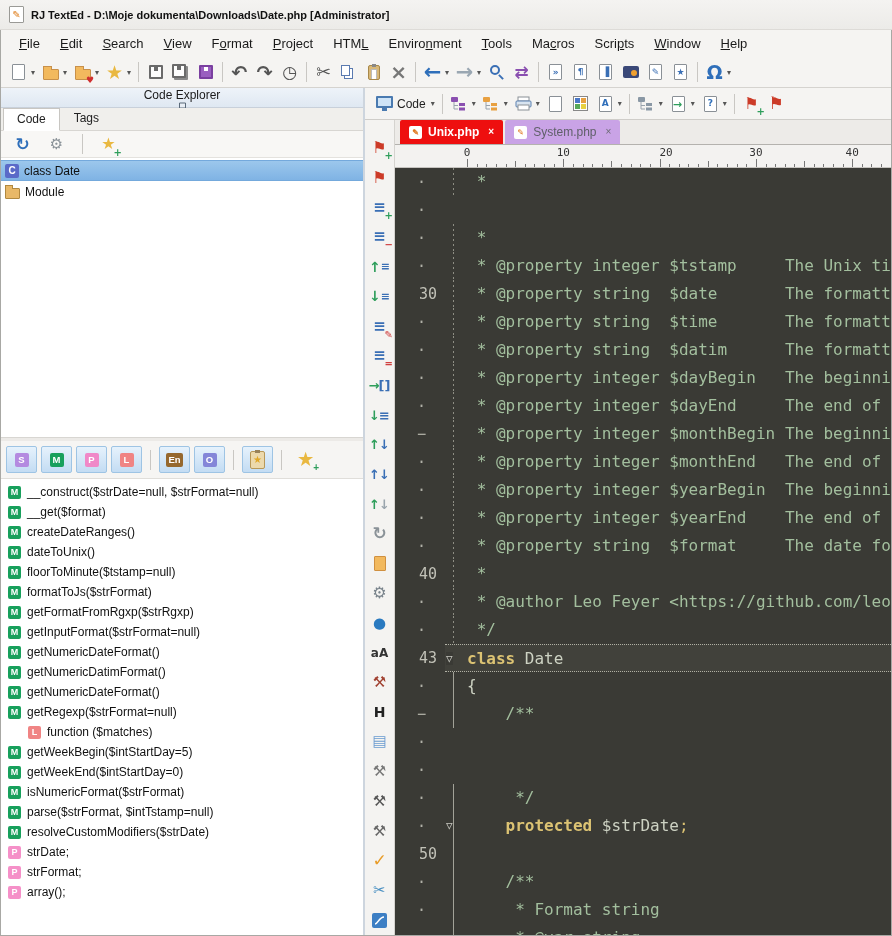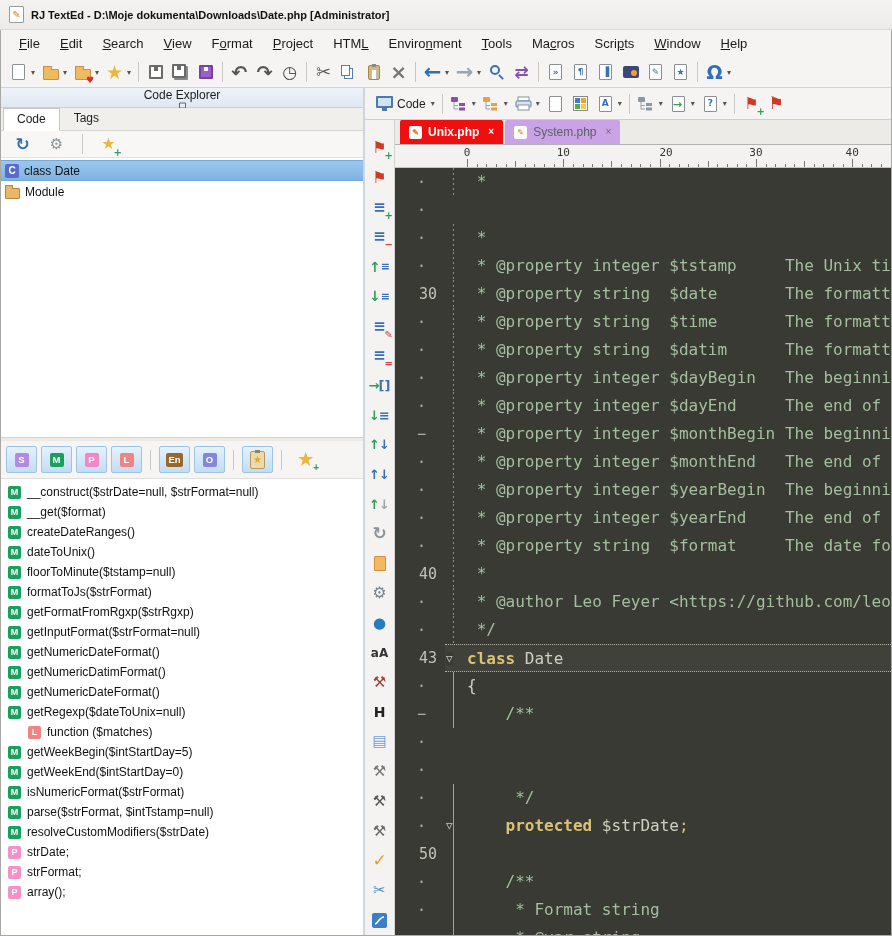--- a/index.html
+++ b/index.html
@@ -533,21 +533,21 @@
         <div class="mrow">
           <span class="micon" style="background: rgb(24, 160, 92);">M</span>
           <span>getNumericDatimFormat()</span>
         </div>
         <div class="mrow">
           <span class="micon" style="background: rgb(24, 160, 92);">M</span>
           <span>getNumericDateFormat()</span>
         </div>
         <div class="mrow">
           <span class="micon" style="background: rgb(24, 160, 92);">M</span>
-          <span>getRegexp($dateToUnix=null)</span>
+          <span>getRegexp($strFormat=null)</span>
         </div>
         <div class="mrow ind">
           <span class="micon" style="background: rgb(240, 132, 132);">L</span>
           <span>function ($matches)</span>
         </div>
         <div class="mrow">
           <span class="micon" style="background: rgb(24, 160, 92);">M</span>
           <span>getWeekBegin($intStartDay=5)</span>
         </div>
         <div class="mrow">

